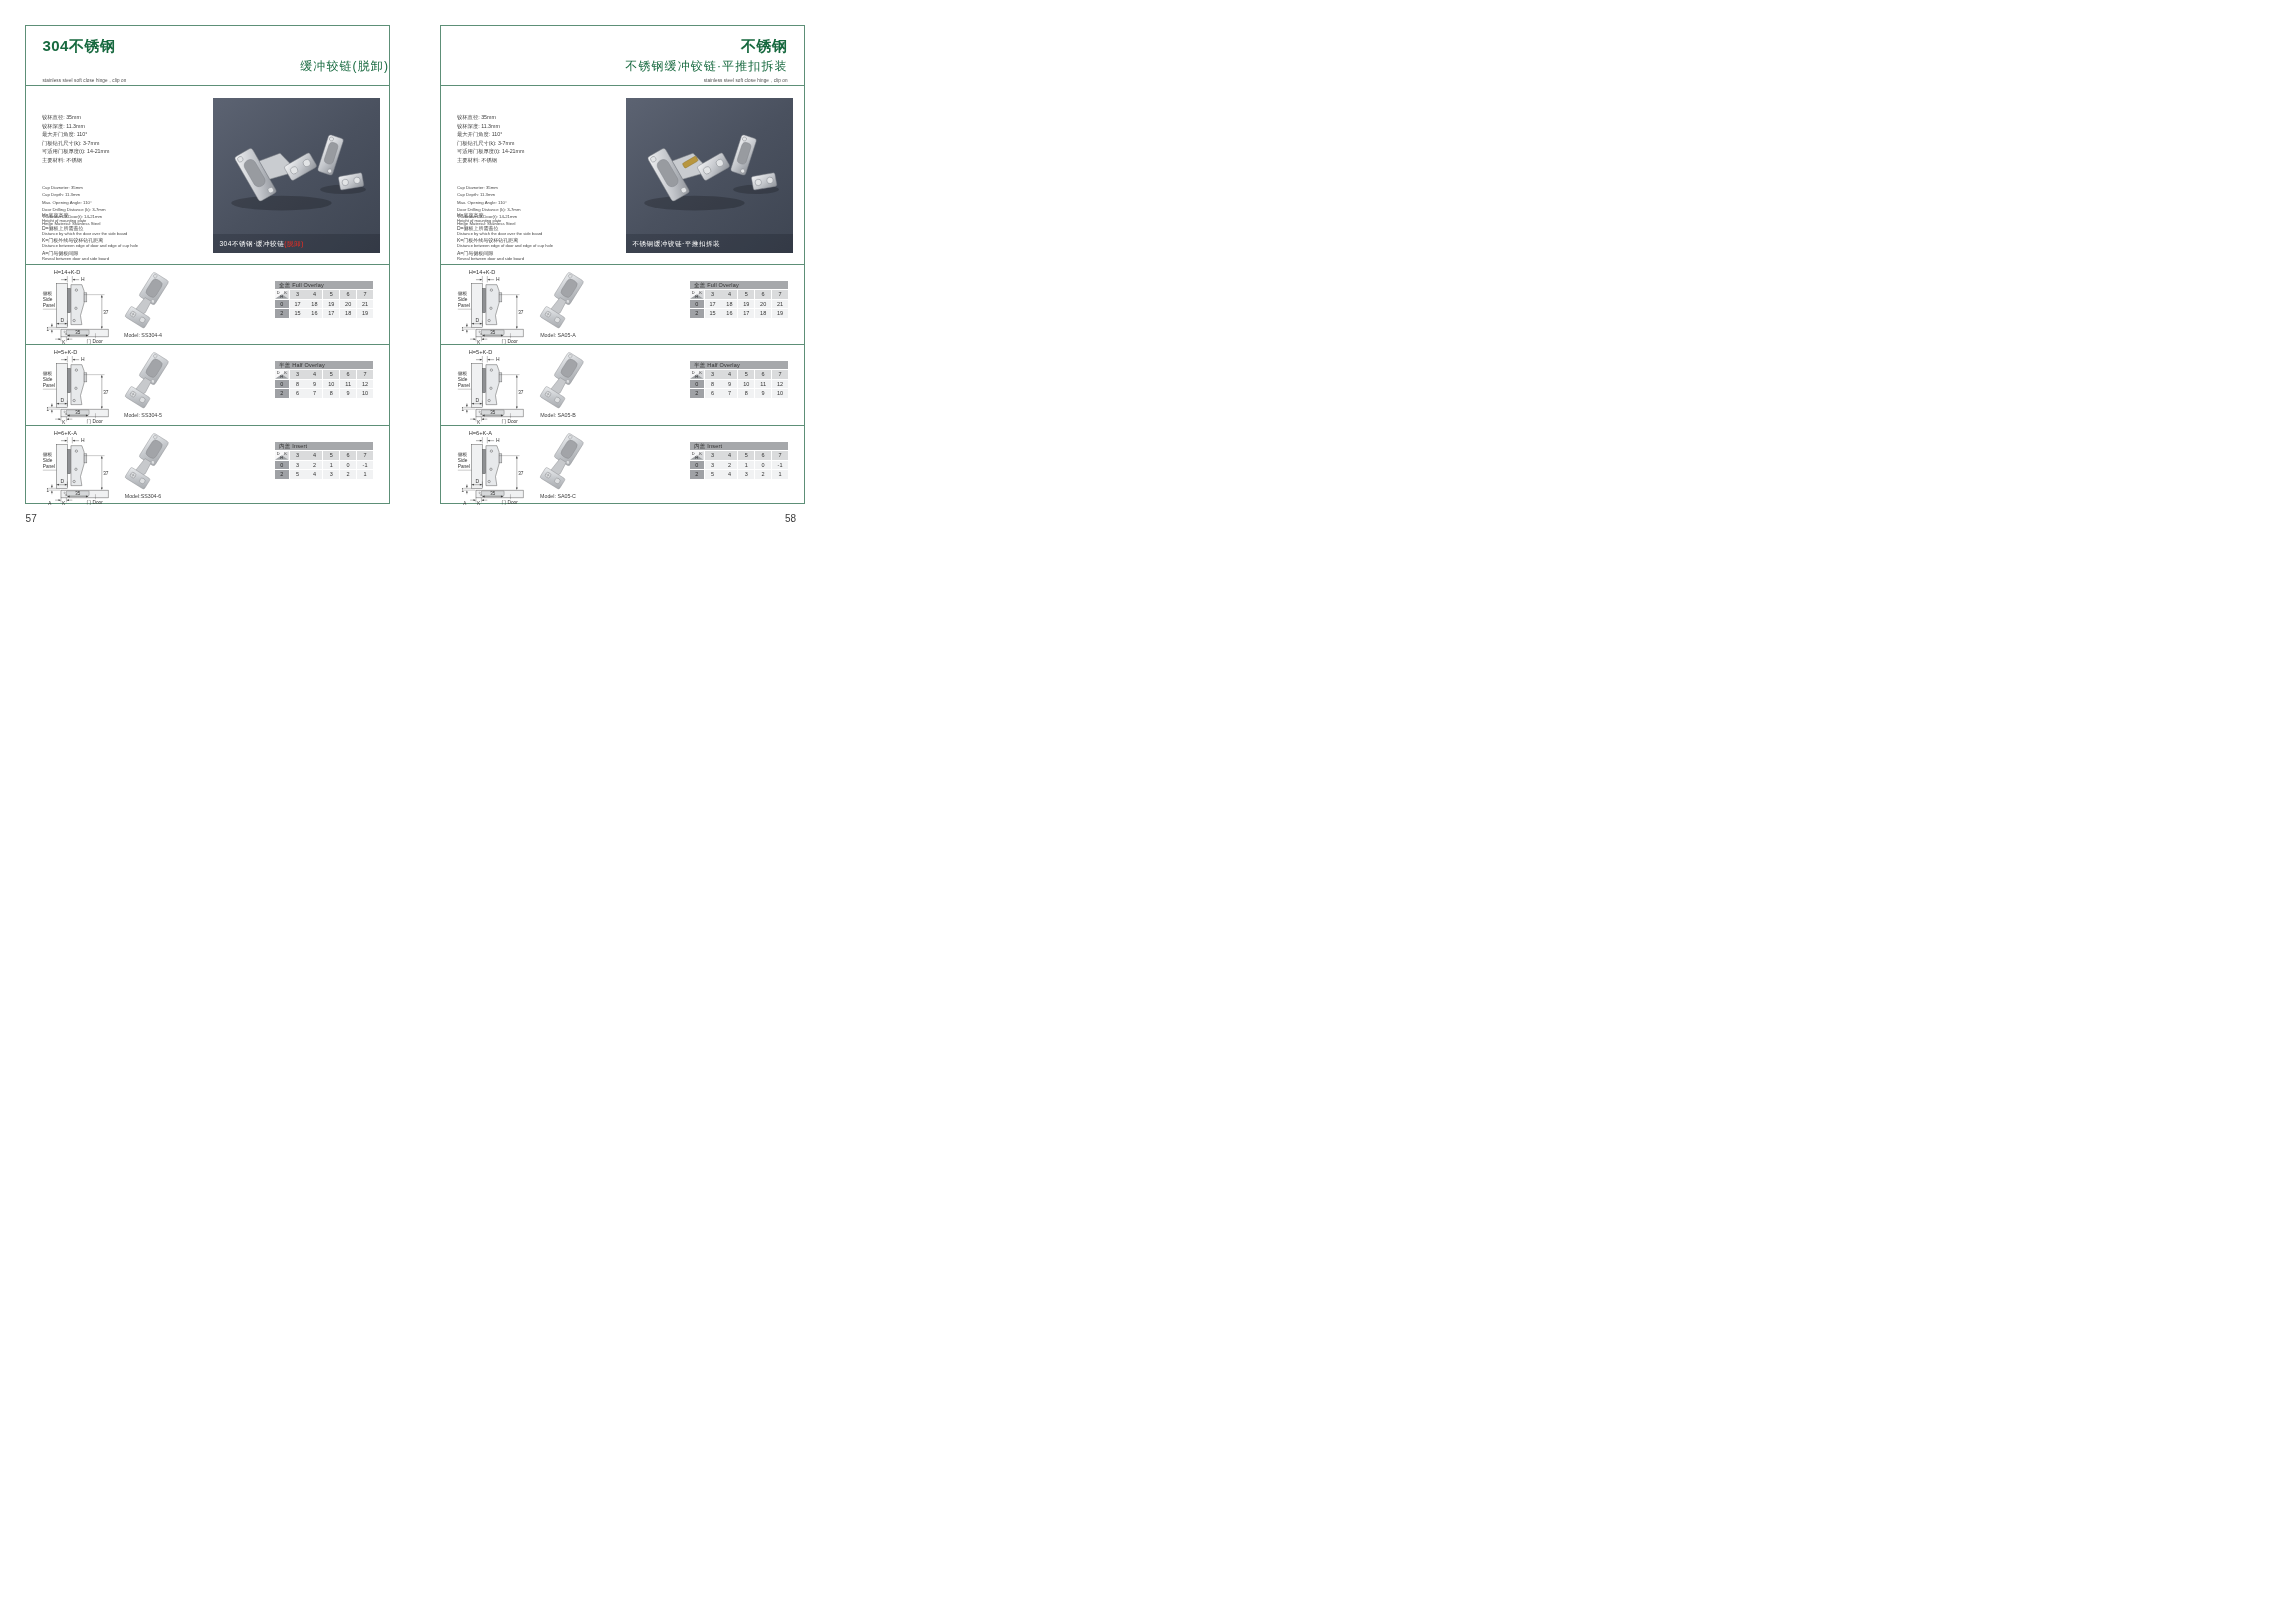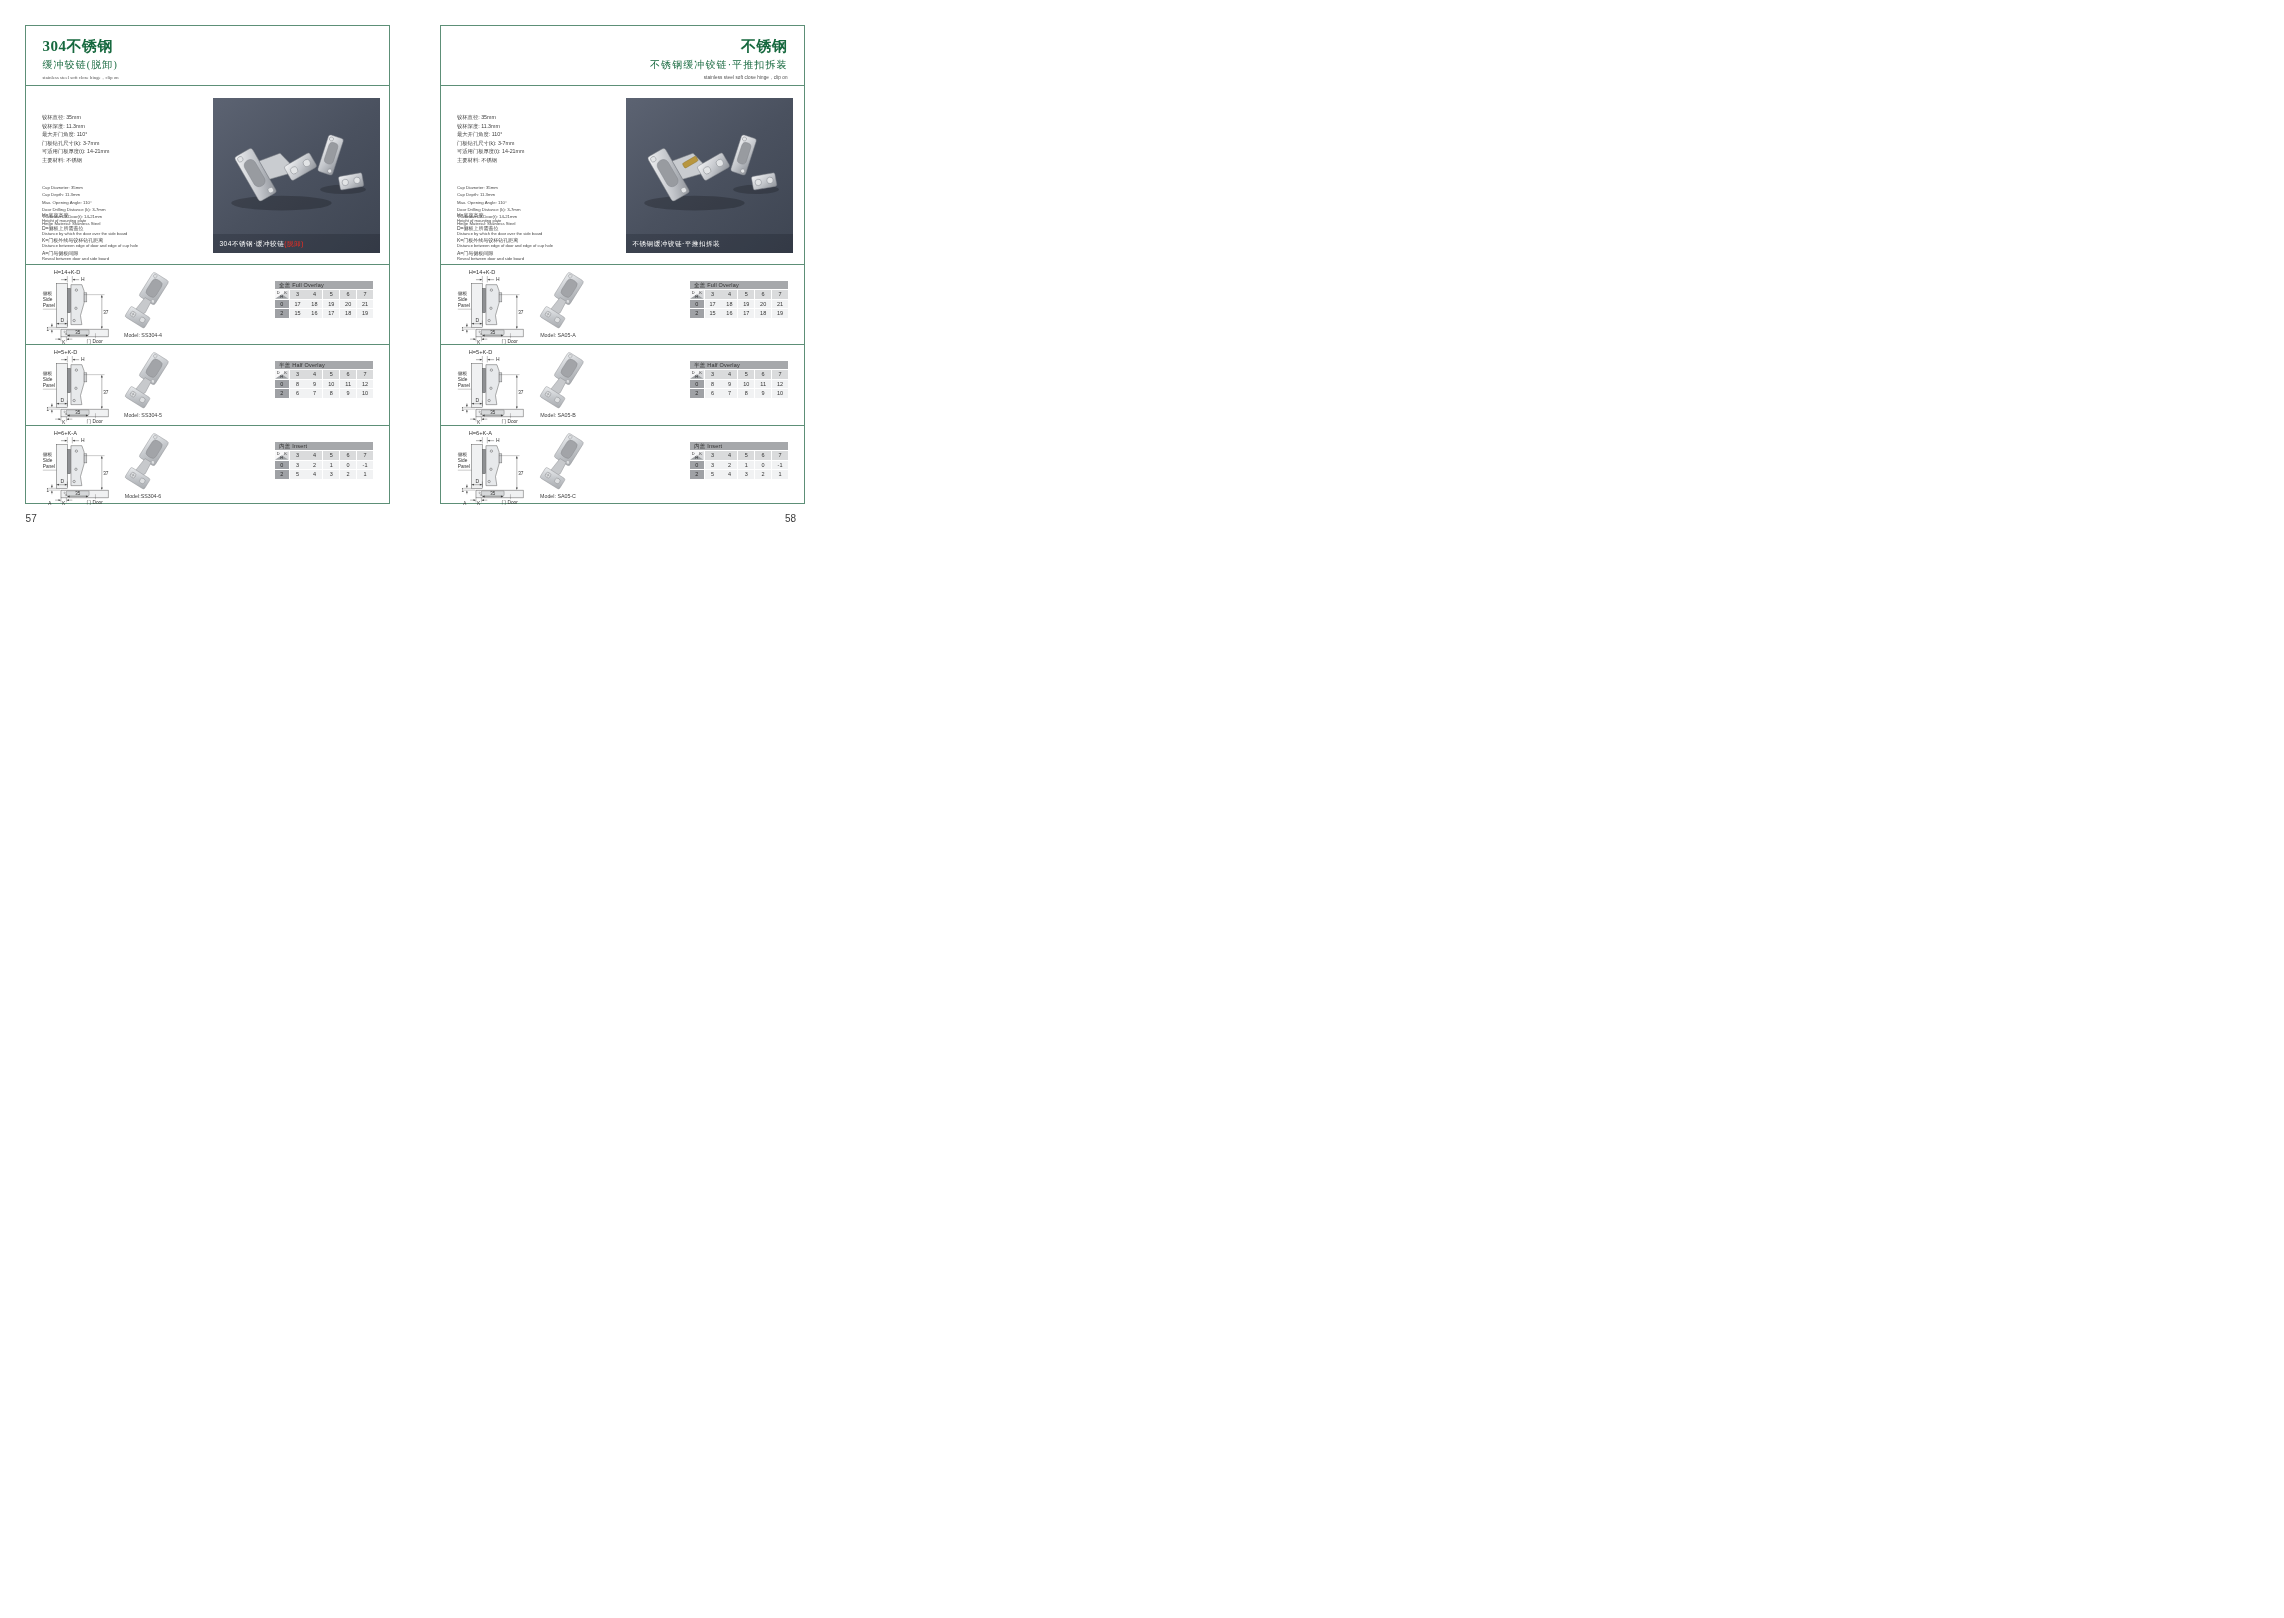--- a/index.html
+++ b/index.html
@@ -2,24 +2,24 @@
 <html style="font-size:7.3px"><head>
 <meta charset="utf-8">
 <style>
   html,body{margin:0;padding:0;background:#ffffff;}
   body{position:relative;width:827px;height:539px;overflow:hidden;
        font-family:"Liberation Sans","DejaVu Sans",sans-serif;color:#3e3e3e;}
   .page{position:absolute;top:25px;width:363px;height:477px;border:0.5px solid #5d8f77;background:#fff;}
   .page.left{left:25px;}
   .page.right{left:440px;}
   .header{position:absolute;top:0;left:0;right:0;height:60px;border-bottom:0.5px solid #5d8f77;box-sizing:border-box;}
-  .left .header{padding-left:16.4px;font-family:Liberation Serif, serif;}
+  .left .header{padding-left:16.4px;}
   .right .header{padding-right:16.4px;text-align:right;}
   .hd-title{font-size:15px;font-weight:bold;color:#17693f;margin-top:11px;letter-spacing:0.5px;}
-  .hd-sub{font-size:10px;color:#17693f;letter-spacing:1.1px;margin-top:2.3px;}
+  .hd-sub{font-size:12px;color:#17693f;letter-spacing:1.1px;margin-top:2.3px;text-align:right;}
   .hd-en{font-size:4.6px;color:#4c4c4c;margin-top:3.2px;letter-spacing:0.1px;}
   .specs-cn{position:absolute;left:16px;top:87px;font-size:5.3px;line-height:8.6px;color:#3e3e3e;}
   .specs-en{position:absolute;left:16px;top:158px;font-size:4.3px;line-height:7.3px;color:#474747;}
   .legend{position:absolute;left:16px;top:186px;}
   .legend .cn{font-size:5px;color:#3e3e3e;line-height:6.2px;}
   .legend .en{font-size:4.1px;color:#474747;line-height:5px;margin-bottom:1.4px;}
   .photo{position:absolute;top:72px;width:167px;height:155px;overflow:hidden;
          background:linear-gradient(140deg,#5c6372 0%,#4a515f 50%,#3e4552 100%);}
   .left .photo{left:187px;}
   .right .photo{left:185px;}

